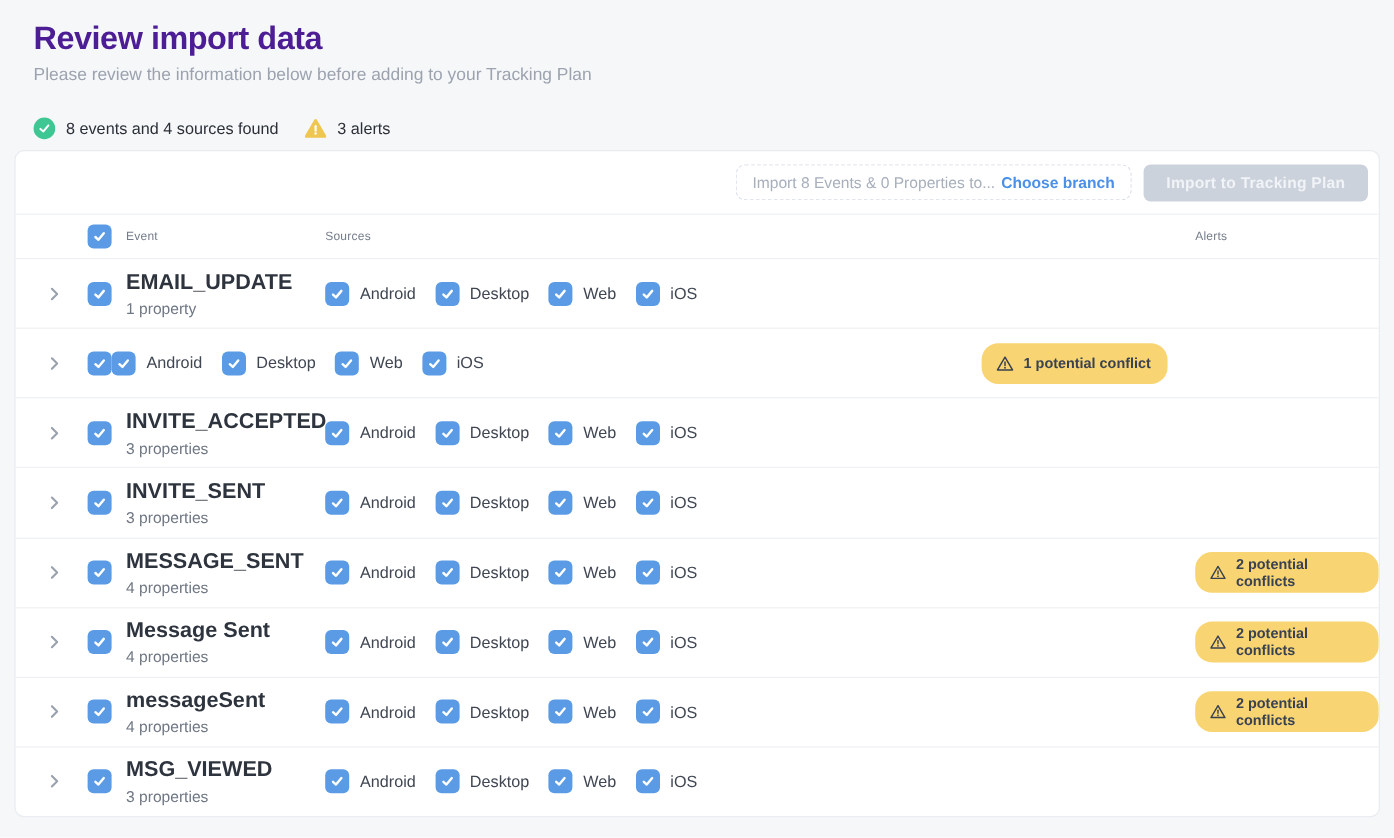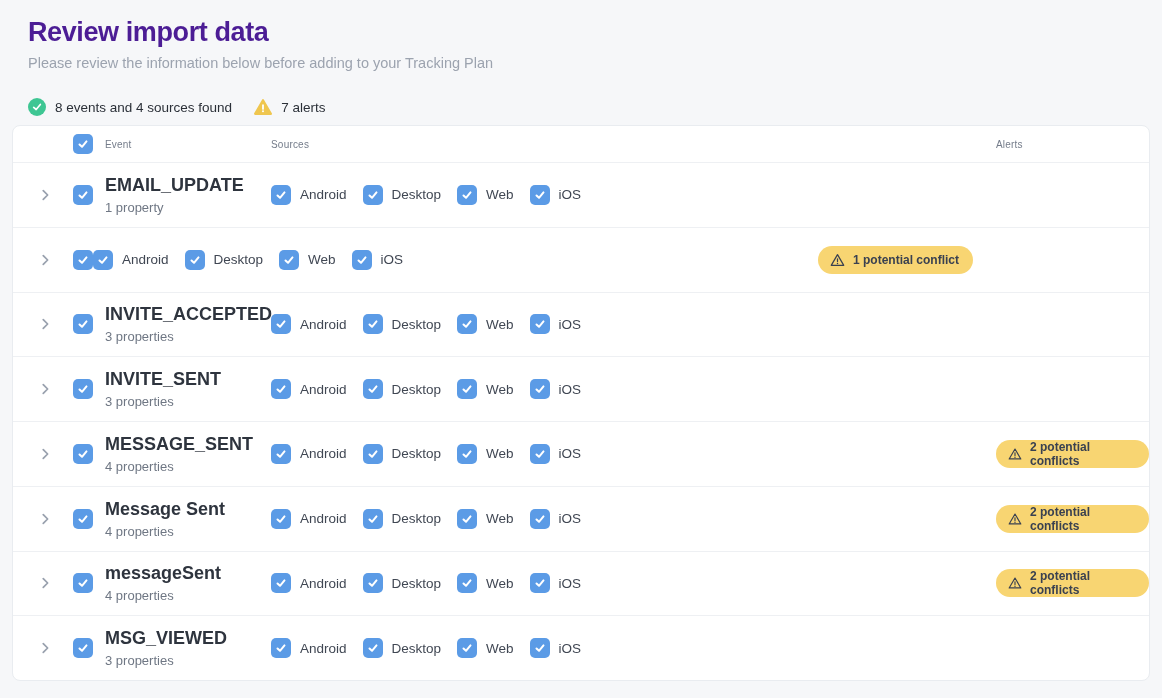--- a/index.html
+++ b/index.html
@@ -116,21 +116,21 @@
     flex: 0 0 20px;
   }
   .event-name { font-size: 18px; font-weight: bold; color: #2E343E; }
   .event-props { font-size: 13px; color: #6F7784; margin-top: 4px; }
   .source-group { display: flex; align-items: center; }
   .source-group + .source-group { margin-left: 16px; }
   .source-label { font-size: 13.5px; color: #404753; margin-left: 9px; }
   .alert-badge {
     display: inline-flex;
     align-items: center;
-    height: 28px;
+    height: 34px;
     padding: 0 14px 0 12px;
     border-radius: 14px;
     background: #F8D572;
     gap: 8px;
   }
   .alert-badge-label { font-size: 12px; font-weight: bold; color: #3A4150; }
   .chevron-icon { display: flex; align-items: center; cursor: pointer; }
 </style>
 </head>
 <body>
@@ -150,25 +150,32 @@
     <span class="summary-text">8 events and 4 sources found</span>
   </div>
   <div class="summary-item">
     <span style="display:flex;">
       <svg width="18" height="16" viewBox="0 0 24 21">
           <path d="M12 1.5 L22.5 19.5 H1.5 Z" fill="#EFC64F" stroke="#EFC64F" stroke-width="3" stroke-linejoin="round"></path>
           <line x1="12" y1="8" x2="12" y2="13" stroke="#FFFFFF" stroke-width="2.4" stroke-linecap="round"></line>
           <circle cx="12" cy="16.2" r="1.3" fill="#FFFFFF"></circle>
         </svg>
     </span>
-    <span class="summary-text">7 alerts</span>
+    <span class="summary-text">3 alerts</span>
   </div>
 </div>
 
 <div class="card">
+  <div class="toolbar">
+    <div class="branch-picker">
+      <span>Import 8 Events &amp; 0 Properties to...</span>
+      <span class="branch-link">Choose branch</span>
+    </div>
+    <button class="import-btn" disabled="">Import to Tracking Plan</button>
+  </div>
 
   <div class="thead">
     <span class="col-chevron"></span>
     <span class="col-check checkbox">
       <svg width="12" height="12" viewBox="0 0 12 12">
           <polyline points="2.5,6.5 5,8.8 9.5,3.4" fill="none" stroke="#FFFFFF" stroke-width="2" stroke-linecap="round" stroke-linejoin="round"></polyline>
         </svg>
     </span>
     <span class="col-event">Event</span>
     <span class="col-sources">Sources</span>

